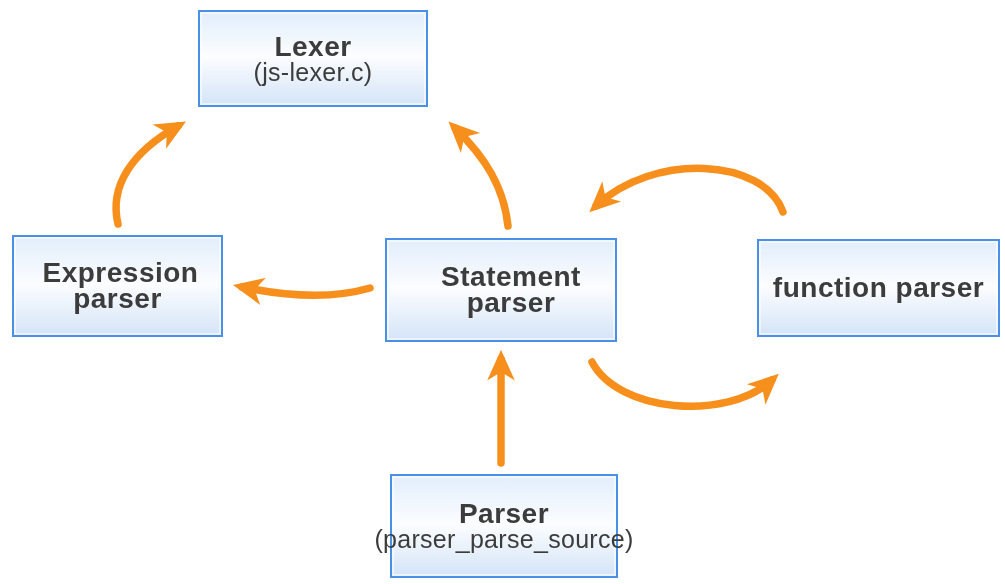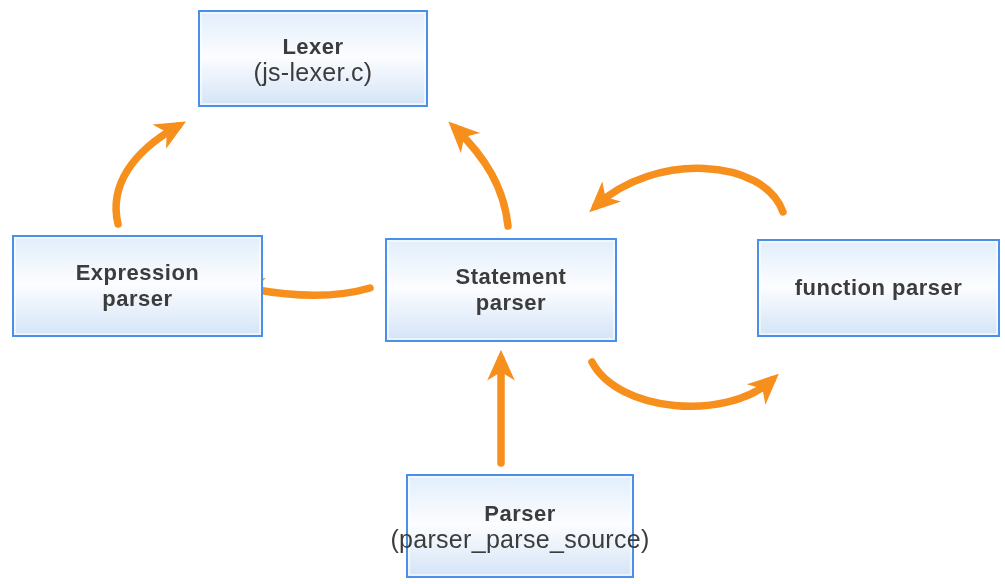--- a/index.html
+++ b/index.html
@@ -43,39 +43,39 @@
     box-shadow: inset 0 0 0 2px rgba(255,255,255,0.55);
     display: flex;
     flex-direction: column;
     align-items: center;
     justify-content: center;
     text-align: center;
     color: var(--text);
   }
   .node-title {
     display: block;
-    font-size: 22px;
+    font-size: 28px;
     font-weight: 700;
     line-height: 26px;
     letter-spacing: 0.5px;
   }
   .node-subtitle {
     display: block;
     font-size: 25px;
     font-weight: 400;
     line-height: 24px;
     letter-spacing: 0.3px;
   }
   .wrap-title .node-title { max-width: 150px; }
 
   .node-lexer      { left: 198px; top: 10px;  width: 230px; height: 97px;  }
-  .node-expression { left: 12px;  top: 235px; width: 251px; height: 102px; }
+  .node-expression { left: 12px;  top: 235px; width: 211px; height: 102px; }
   .node-statement  { left: 385px; top: 238px; width: 232px; height: 104px; padding-left: 20px; }
   .node-function   { left: 757px; top: 239px; width: 243px; height: 98px;  }
-  .node-parser     { left: 406px; top: 474px; width: 228px; height: 104px; }
+  .node-parser     { left: 390px; top: 474px; width: 228px; height: 104px; }
 </style>
 </head>
 <body>
 
 <div class="canvas">
 
   <svg class="edges-layer" viewBox="0 0 1005 584" xmlns="http://www.w3.org/2000/svg">
     <defs>
       <marker id="ah" viewBox="0 0 10 10" refX="7" refY="5" markerWidth="4.1" markerHeight="4.1" orient="auto">
         <path class="arrowhead-shape" d="M 0 0.5 L 10 5 L 0 9.5 L 2.8 5 Z"></path>

